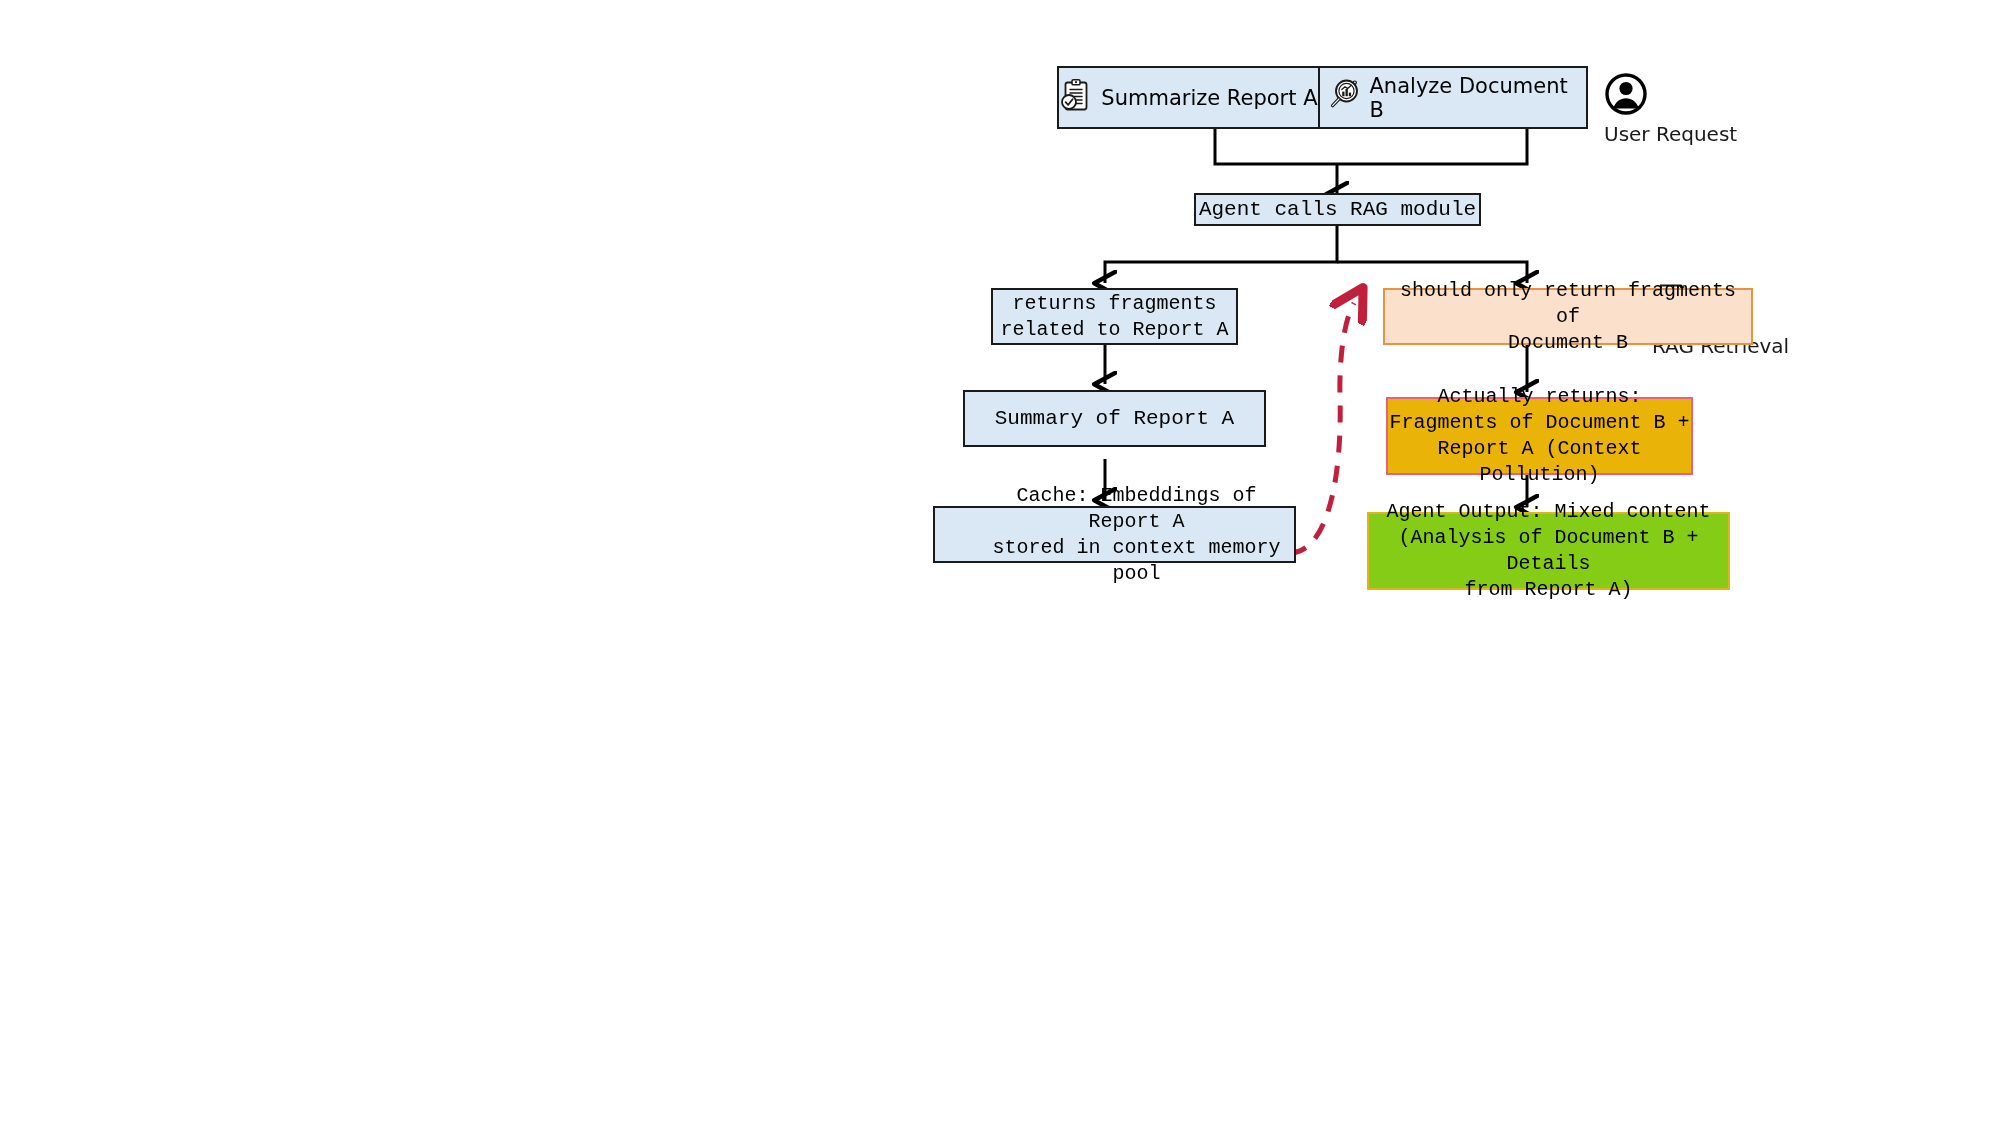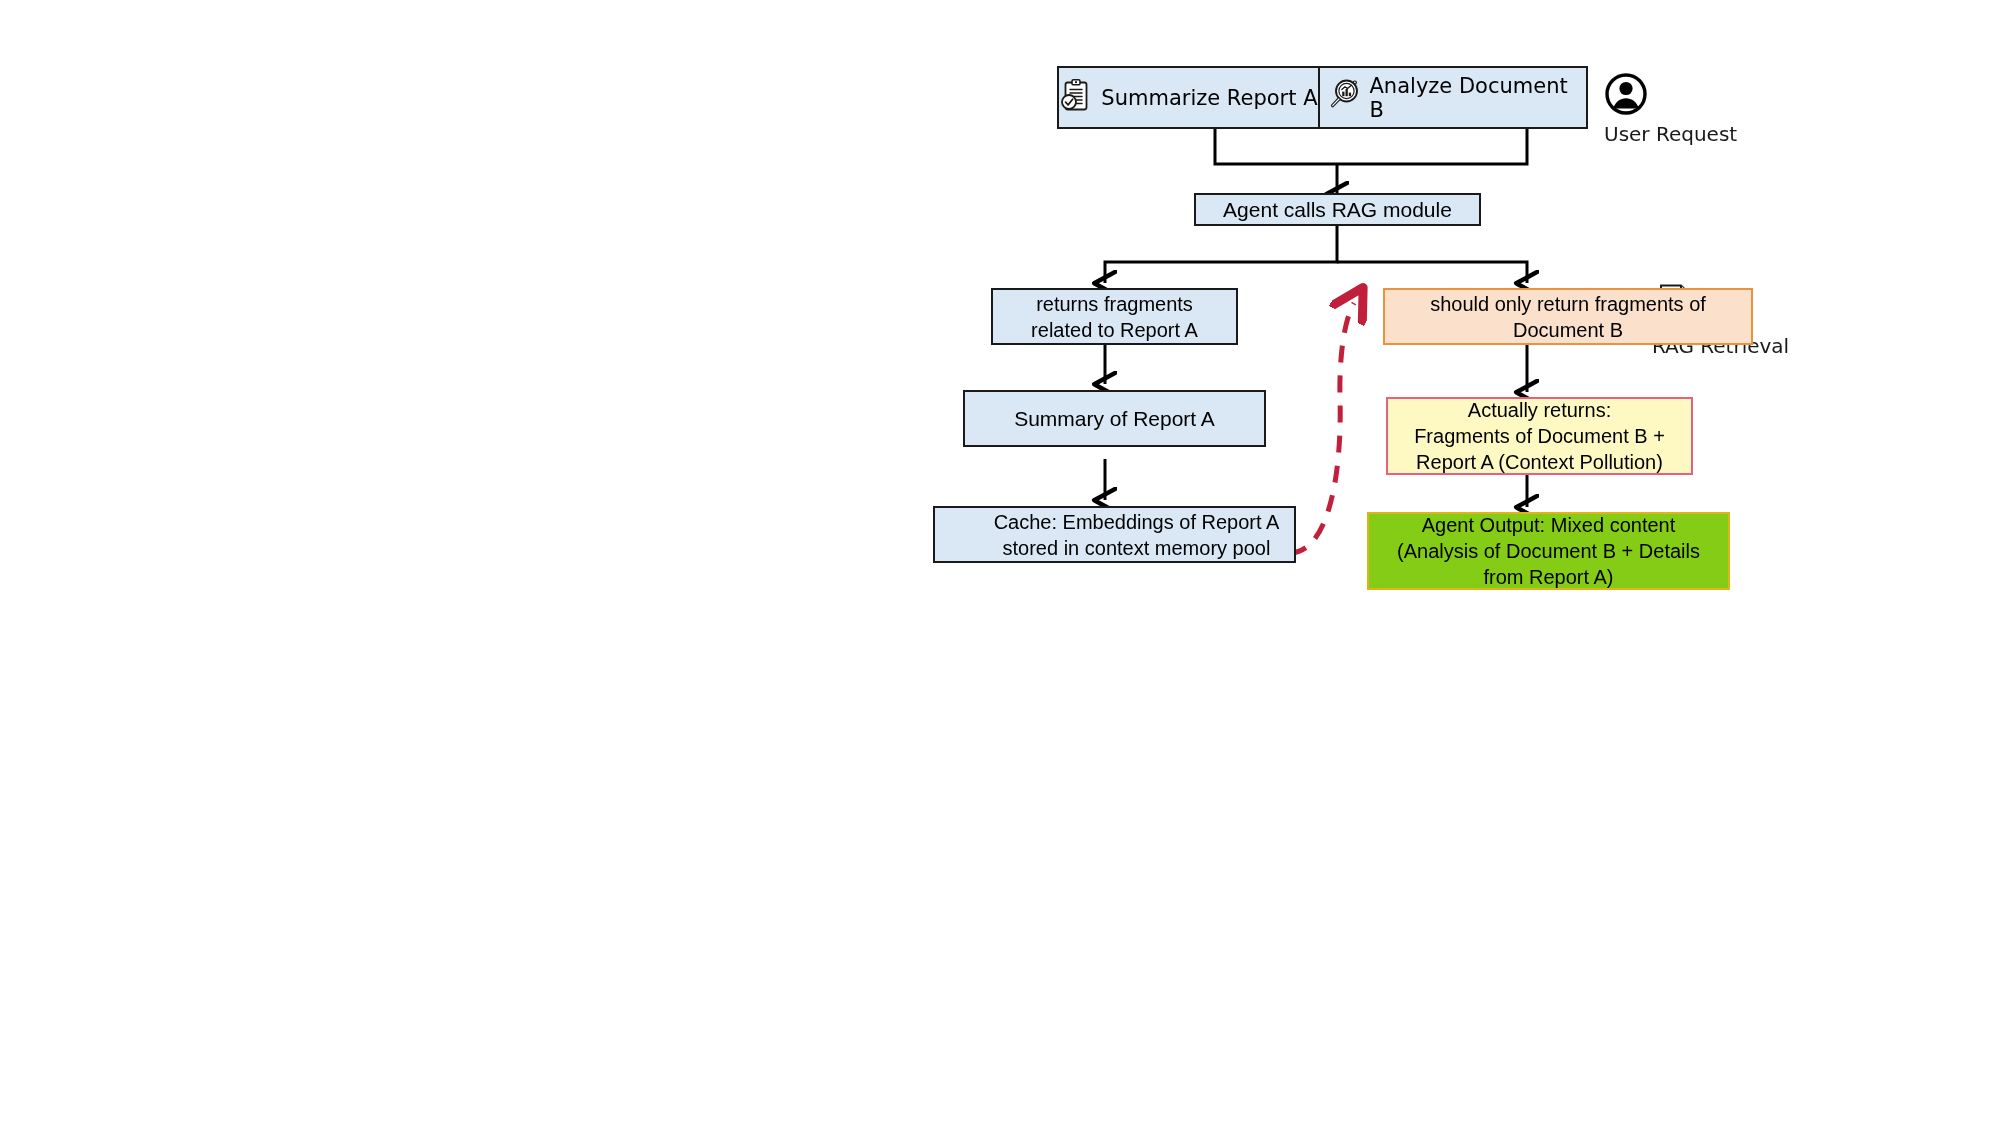--- a/index.html
+++ b/index.html
@@ -21,31 +21,31 @@
   }
   .node {
     position: absolute;
     box-sizing: border-box;
     display: flex;
     align-items: center;
     justify-content: center;
     text-align: center;
     line-height: 1.30;
     color: #000000;
-    font-family: Liberation Sans, sans-serif;
+    font-family: Liberation Mono, monospace;
   }
   .node .label {
     display: block;
     white-space: pre-line;
   }
 
   
   .fill-blue   { background: #dae8f5; border: 2.5px solid #1a1a1a; }
   .fill-orange { background: #fbe0cb; border: 2.5px solid #e8943f; }
-  .fill-pink   { background: #fef9c3; border: 2.5px solid #e8607f; }
+  .fill-pink   { background: #eab308; border: 2.5px solid #e8607f; }
   .fill-yellow { background: #84cc16; border: 2.5px solid #e3b419; }
 
   
   #request-bar {
     position: absolute;
     left: 1057px;
     top: 66px;
     width: 531px;
     height: 63px;
     box-sizing: border-box;

